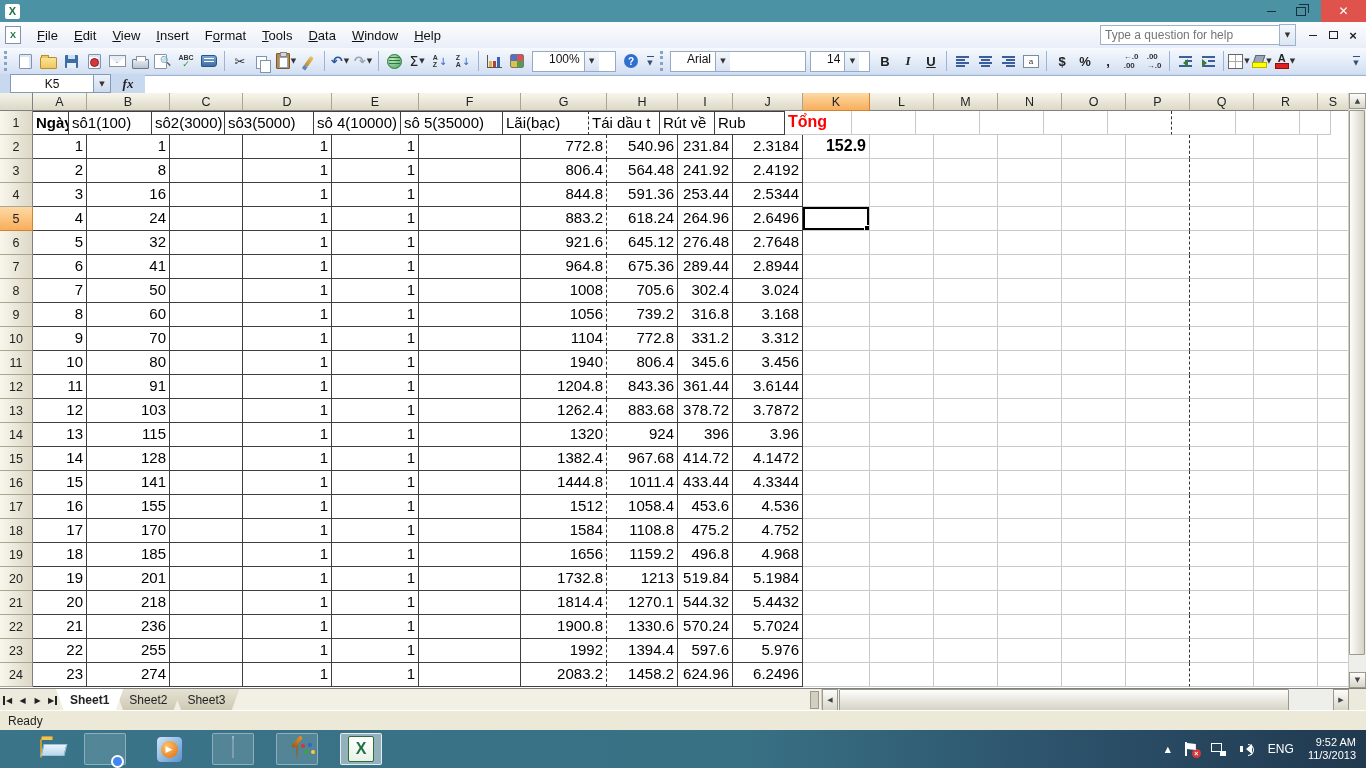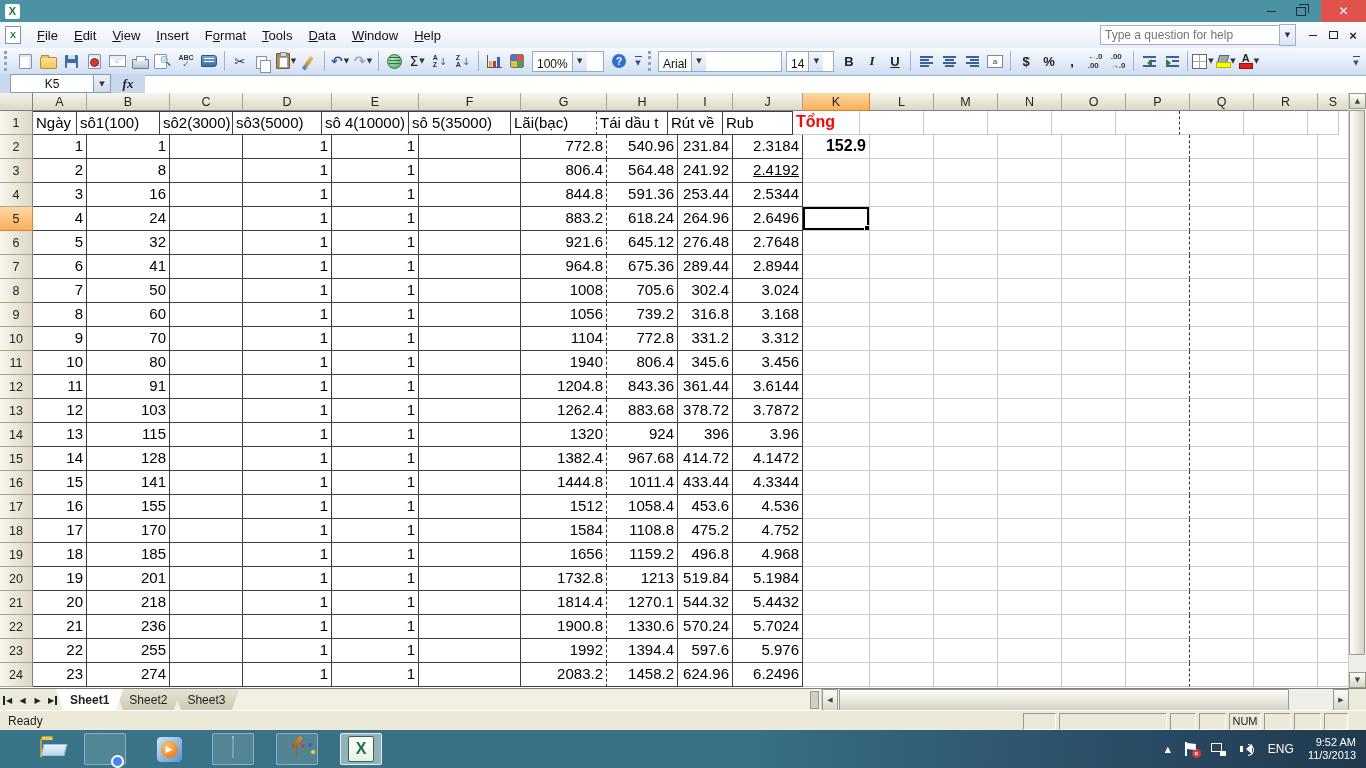--- a/index.html
+++ b/index.html
@@ -35,22 +35,22 @@
   .mwc i.rest{display:block;width:7px;height:6px;border:1px solid #222}
   .mwc.close{font-size:13px;font-weight:bold;margin-right:4px}
 
   
   #toolbar{position:absolute;top:48px;left:0;right:0;height:26px;background:linear-gradient(#f7fafe,#d2dff2);
            border-bottom:1px solid #b7c8e2;display:flex;align-items:center;padding:0 2px}
   .grip{width:3px;height:20px;border-left:3px dotted #8aa2c4;margin:0 4px 0 2px}
   .sep{width:1px;height:20px;background:#9fb4d2;margin:0 3px}
   .tbtn{min-width:22px;height:22px;display:flex;align-items:center;justify-content:center;position:relative;border-radius:2px}
   .dd{font-size:7px;color:#333;margin-left:1px}
-  .combo{height:19px;background:#fff;border:1px solid #97a9c3;display:flex;align-items:flex-end;font-size:12px;
-         padding-left:4px;color:#111}
+  .combo{height:19px;background:#fff;border:1px solid #97a9c3;display:flex;align-items:flex-start;font-size:12px;
+         padding-left:16px;color:#111}
   .combo .ca{margin-left:4px;width:14px;align-self:stretch;background:linear-gradient(#f3f7fc,#d8e3f2);
              border-left:1px solid #97a9c3;display:flex;align-items:center;justify-content:center;font-size:7px;color:#333}
   .tb-overflow{width:12px;height:22px;display:flex;flex-direction:column;align-items:center;justify-content:center;
                font-size:7px;color:#33507a;margin:0 2px}
   .tb-overflow i{display:block;width:7px;height:1px;background:#33507a;margin-bottom:2px}
 
   
   .i-page{width:11px;height:13px;background:#fff;border:1px solid #8193ad;border-radius:1px;box-shadow:inset -2px 2px 0 #dce6f2}
   .i-folder{width:15px;height:10px;background:linear-gradient(#fbe395,#efc75e);border:1px solid #b98f2c;border-radius:1px;position:relative;margin-top:3px}
   .i-folder::before{content:"";position:absolute;top:-3px;left:0;width:6px;height:2px;background:#efc75e;border:1px solid #b98f2c;border-bottom:none;border-radius:1px 1px 0 0}
@@ -519,21 +519,21 @@
       <div class="colhdr" style="width: 64px;">M</div>
       <div class="colhdr" style="width: 64px;">N</div>
       <div class="colhdr" style="width: 64px;">O</div>
       <div class="colhdr" style="width: 64px;">P</div>
       <div class="colhdr" style="width: 64px;">Q</div>
       <div class="colhdr" style="width: 64px;">R</div>
       <div class="colhdr" style="width: 31px;">S</div>
     </div>
     <div class="grow">
       <div class="rowhdr">1</div>
-      <div class="cell txt db dt" style="width: 44px;">Ngày</div>
+      <div class="cell txt db dt" style="width: 36px; font-weight: bold;">Ngày</div>
       <div class="cell txt db dt" style="width: 83px;">sô1(100)</div>
       <div class="cell txt db dt" style="width: 73px;">sô2(3000)</div>
       <div class="cell txt db dt" style="width: 89px;">sô3(5000)</div>
       <div class="cell txt db dt" style="width: 87px;">sô 4(10000)</div>
       <div class="cell txt db dt" style="width: 102px;">sô 5(35000)</div>
       <div class="cell txt db dt pbr" style="width: 86px;">Lãi(bạc)</div>
       <div class="cell txt db dt" style="width: 71px;">Tái dầu t</div>
       <div class="cell txt db dt" style="width: 55px;">Rút về</div>
       <div class="cell txt db dt" style="width: 70px;">Rub</div>
       <div class="cell txt tong" style="width: 67px;">Tổng</div>
@@ -572,21 +572,21 @@
       <div class="rowhdr">3</div>
       <div class="cell num db" style="width: 54px;">2</div>
       <div class="cell num db" style="width: 83px;">8</div>
       <div class="cell num db" style="width: 73px;"></div>
       <div class="cell num db" style="width: 89px;">1</div>
       <div class="cell num db" style="width: 87px;">1</div>
       <div class="cell num db" style="width: 102px;"></div>
       <div class="cell num db pbr" style="width: 86px;">806.4</div>
       <div class="cell num db" style="width: 71px;">564.48</div>
       <div class="cell num db" style="width: 55px;">241.92</div>
-      <div class="cell num db" style="width: 70px; text-decoration: underline;">2.4192</div>
+      <div class="cell num db" style="width: 70px;">2.4192</div>
       <div class="cell num" style="width: 67px;"></div>
       <div class="cell num" style="width: 64px;"></div>
       <div class="cell num" style="width: 64px;"></div>
       <div class="cell num" style="width: 64px;"></div>
       <div class="cell num" style="width: 64px;"></div>
       <div class="cell num pbr" style="width: 64px;"></div>
       <div class="cell num" style="width: 64px;"></div>
       <div class="cell num" style="width: 64px;"></div>
       <div class="cell num" style="width: 31px;"></div>
     </div>
@@ -1080,30 +1080,20 @@
     <span id="htrack">
         <span id="hthumb"></span>
       </span>
     <span class="sbtn glyph">▶</span>
   </div>
   <span id="tabcorner"></span>
 </div>
 
 <div id="statusbar">
   <span id="status-left">Ready</span>
-  <div id="status-panels">
-      <span class="panel" style="width: 31px;"></span>
-      <span class="panel" style="width: 106px;"></span>
-      <span class="panel" style="width: 24px;"></span>
-      <span class="panel" style="width: 25px;"></span>
-      <span class="panel" style="width: 30px;">NUM</span>
-      <span class="panel" style="width: 25px;"></span>
-      <span class="panel" style="width: 25px;"></span>
-      <span class="panel" style="width: 22px;"></span>
-    </div>
 </div>
 
 <div id="taskbar">
   <div id="task-icons">
       <span class="task-ico">
         <span><span class="i-expl"></span></span>
       </span>
       <span class="task-ico open">
         <span><span class="i-chrome"><span class="c2">
               <span class="c3"></span>

